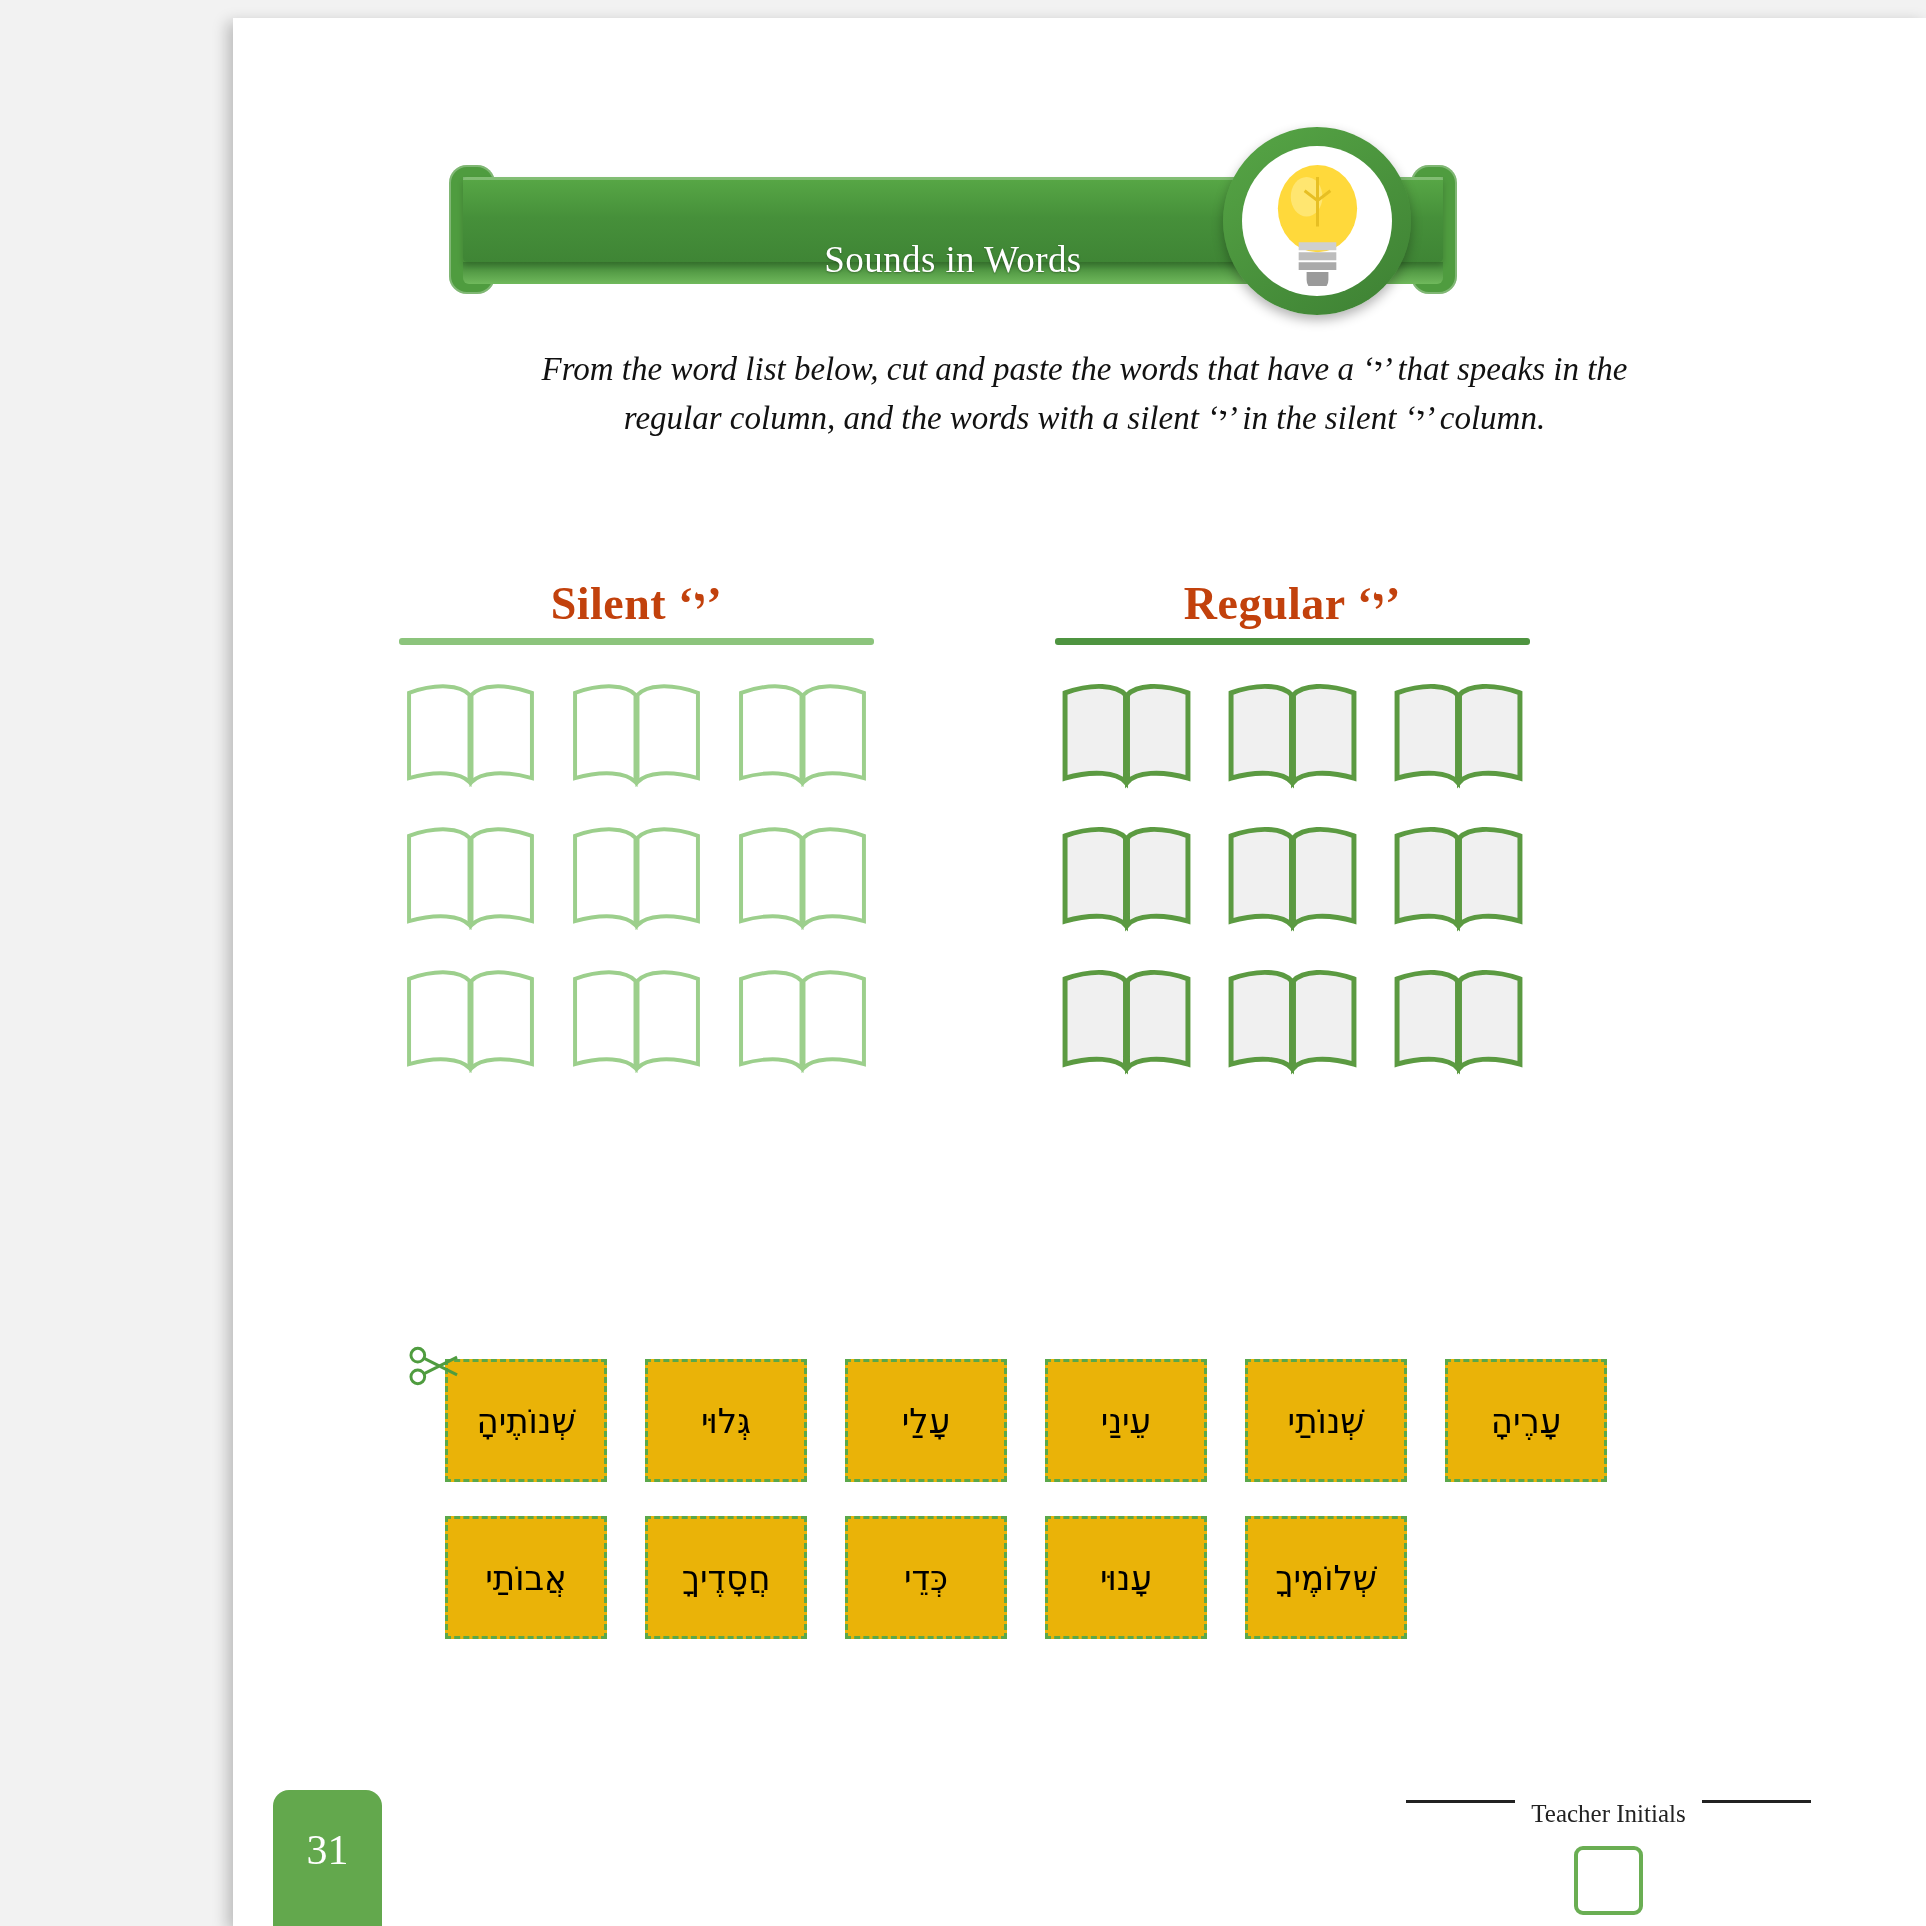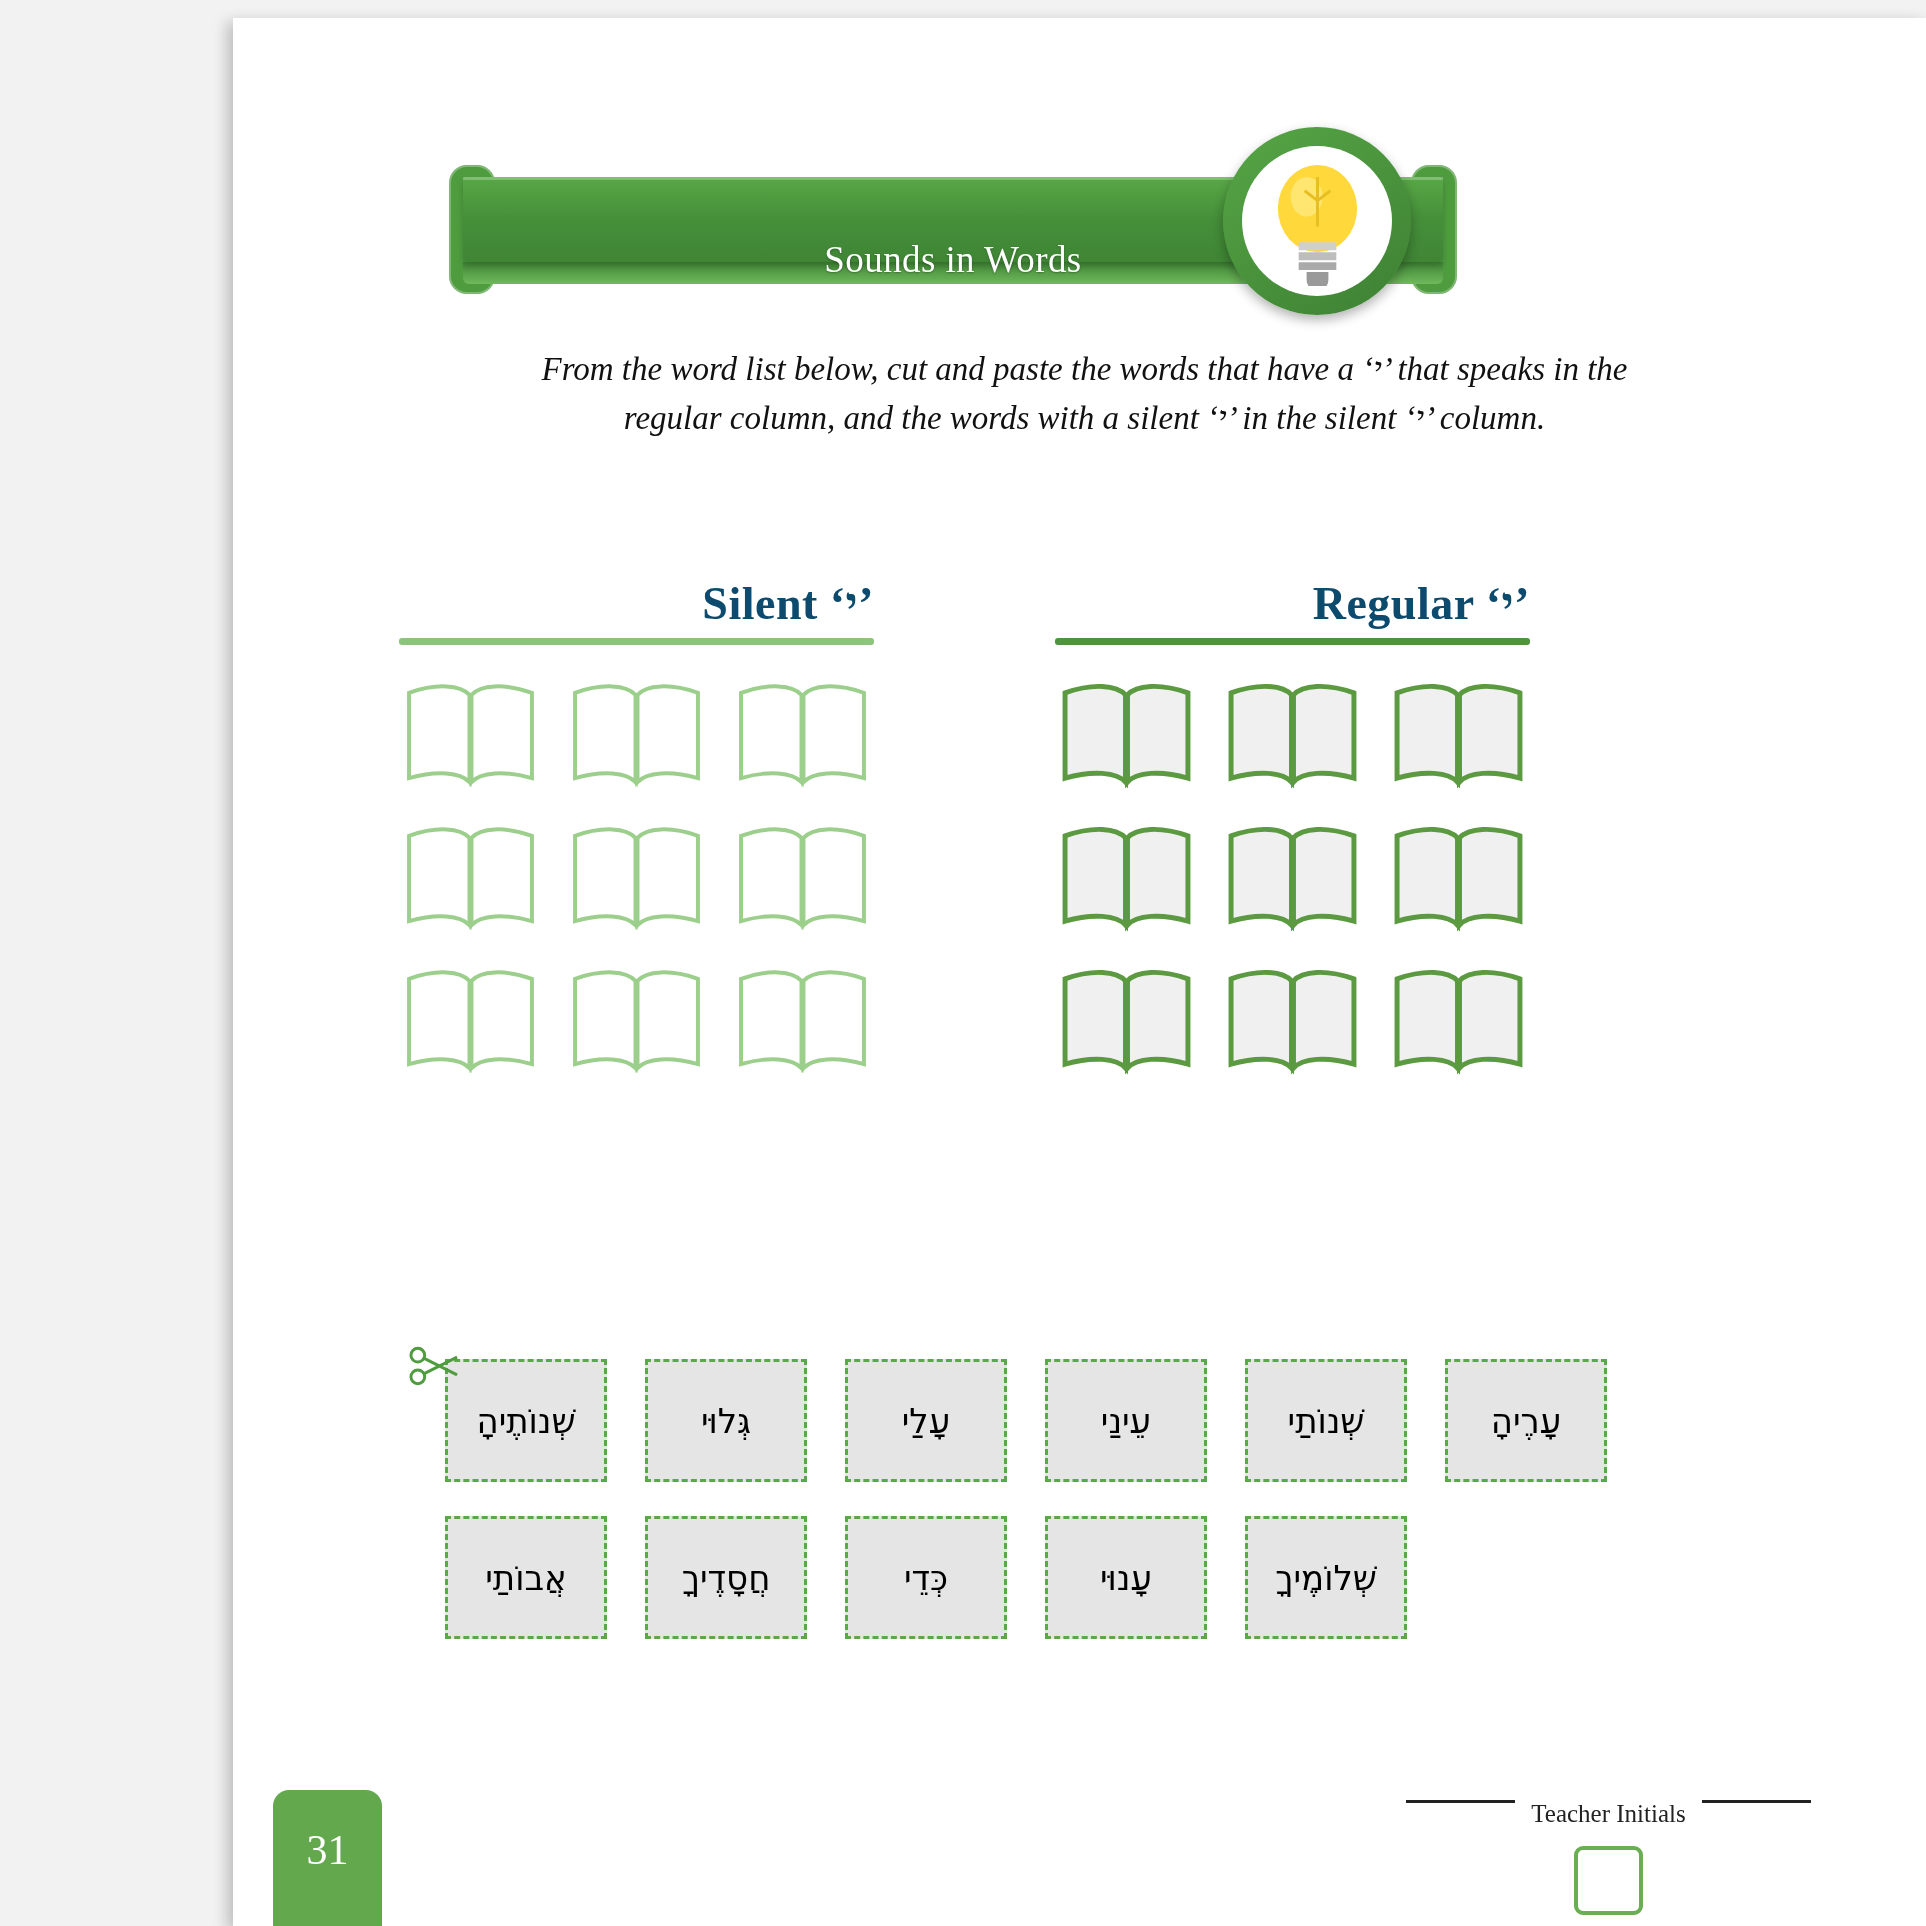--- a/index.html
+++ b/index.html
@@ -140,24 +140,24 @@
     height: 525px;
   }
   .column {
     position: absolute;
     width: 475px;
   }
   .col-silent { left: 166px; }
   .col-regular { left: 822px; }
 
   .column-title {
-    text-align: right;
+    text-align: center;
     font-weight: bold;
     font-size: 46px;
-    color: #0c4a6e;
+    color: #c2410c;
     letter-spacing: 0.5px;
     white-space: nowrap;
   }
   .column-rule {
     margin-top: 8px;
     height: 7px;
     border-radius: 3px;
   }
   .rule-light { background: #8cc47c; }
   .rule-dark { background: #4e9440; }
@@ -201,21 +201,21 @@
     width: 156px;
     height: 117px;
     border: 3px dashed #5aa84a;
     display: flex;
     align-items: center;
     justify-content: center;
     font-size: 34px;
     direction: rtl;
     font-family: "DejaVu Sans", sans-serif;
     color: #000000;
-    background: #e5e5e5;
+    background: #eab308;
   }
 
   
   .page-tab {
     position: absolute;
     left: 40px;
     top: 1772px;
     width: 109px;
     height: 139px;
     background: #63a84d;

